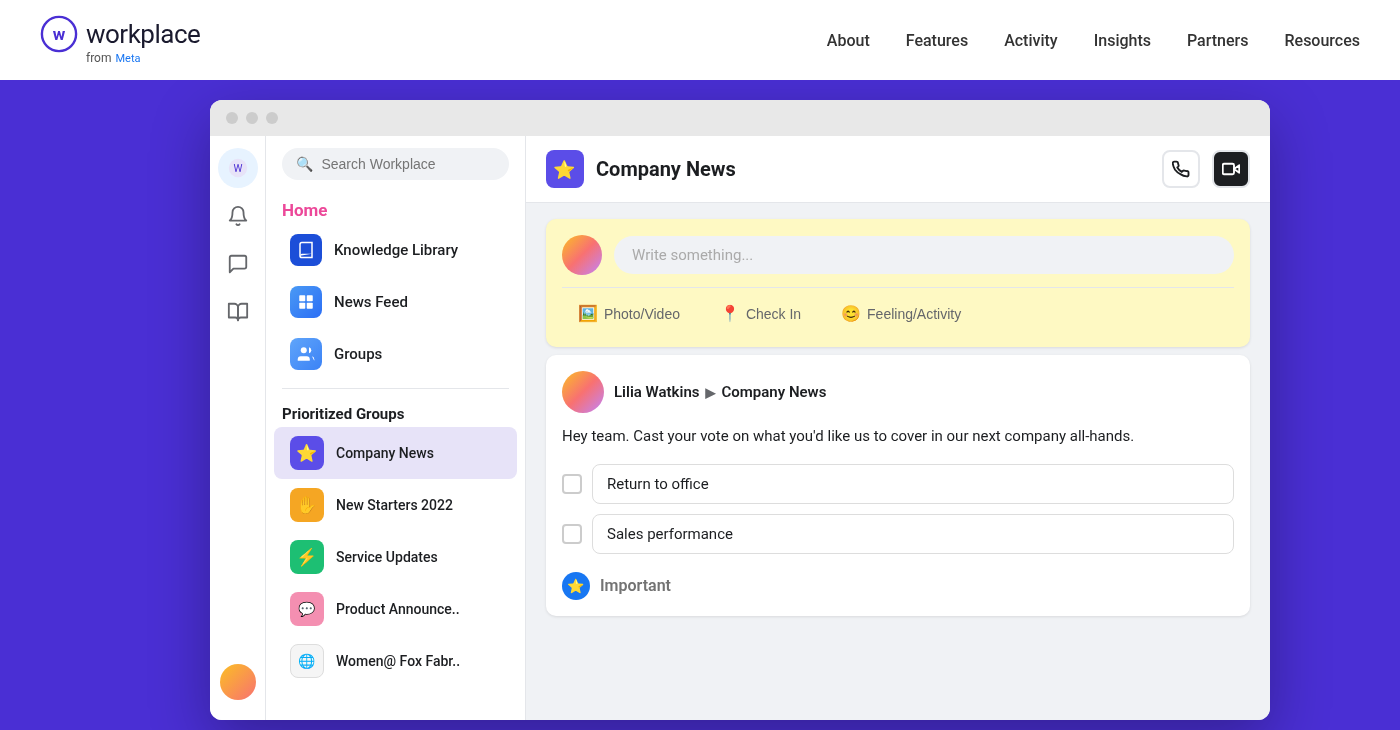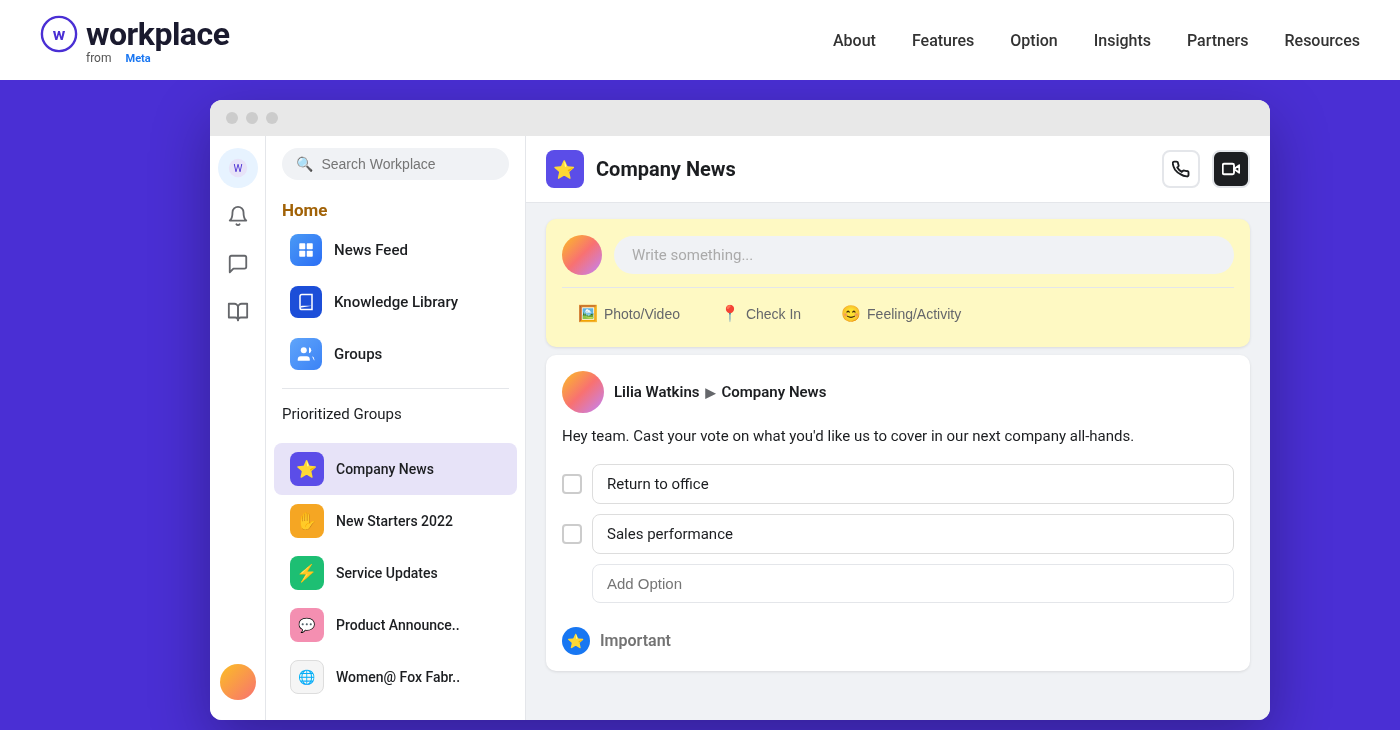--- a/index.html
+++ b/index.html
@@ -31,39 +31,38 @@
     .logo-main {
       display: flex;
       align-items: center;
       gap: 8px;
     }
     .logo-icon {
       width: 38px;
       height: 38px;
     }
     .logo-text {
-      font-size: 32px;
-      font-weight: 700;
+      font-size: 26px;
+      font-weight: 400;
       color: #1a1a2e;
       letter-spacing: -0.5px;
     }
     .logo-sub {
       font-size: 12px;
       color: #555;
       margin-left: 46px;
       margin-top: -2px;
       display: flex;
       align-items: center;
       gap: 4px;
     }
     .meta-logo {
       font-size: 11px;
       color: #1a77f2;
-      font-weight: 700;
-      margin-left: 10px;
+      font-weight: 400;
     }
 
     .nav-links {
       display: flex;
       gap: 36px;
     }
     .nav-link {
       font-size: 16px;
       color: #333;
       text-decoration: none;
@@ -176,21 +175,21 @@
       background: transparent;
       font-size: 14px;
       color: #65676b;
       outline: none;
       width: 100%;
     }
 
     .nav-section-title {
       font-size: 17px;
       font-weight: 700;
-      color: #a16207;
+      color: #ec4899;
       padding: 8px 16px 4px;
     }
 
     .nav-item {
       display: flex;
       align-items: center;
       gap: 12px;
       padding: 10px 16px;
       cursor: pointer;
       border-radius: 8px;
@@ -222,23 +221,23 @@
     .icon-seemore { background: linear-gradient(135deg, #f97316, #ec4899, #a855f7, #3b82f6); }
 
     .section-divider {
       height: 1px;
       background: #e4e6ea;
       margin: 8px 16px;
     }
 
     .prioritized-title {
       font-size: 15px;
-      font-weight: 400;
-      color: #1c1e21;
-      padding: 8px 16px 20px;
+      font-weight: 700;
+      color: #1c1e21;
+      padding: 8px 16px 4px;
     }
 
     .group-item {
       display: flex;
       align-items: center;
       gap: 12px;
       padding: 9px 16px;
       cursor: pointer;
       border-radius: 8px;
       margin: 0 8px;
@@ -522,21 +521,21 @@
     </div>
     <div class="logo-sub">
       <span>from</span>
       <span class="meta-logo">Meta</span>
     </div>
   </div>
 
   <div class="nav-links">
     <a class="nav-link">About</a>
     <a class="nav-link">Features</a>
-    <a class="nav-link">Option</a>
+    <a class="nav-link">Activity</a>
     <a class="nav-link">Insights</a>
     <a class="nav-link">Partners</a>
     <a class="nav-link">Resources</a>
   </div>
 </div>
 
 <div class="bg-purple"></div>
 
 <div class="browser-window">
 
@@ -582,39 +581,39 @@
 
       <div class="search-bar">
         <div class="search-input-wrap">
           <span class="search-icon-sm">🔍</span>
           <input class="search-input" type="text" readonly="" placeholder="Search Workplace" style="">
         </div>
       </div>
 
       <div class="nav-section-title">Home</div>
 
+      <div class="nav-item">
+        <div class="nav-item-icon icon-knowledge">
+          <svg width="18" height="18" viewBox="0 0 24 24" fill="white">
+              <path d="M4 19.5A2.5 2.5 0 0 1 6.5 17H20"></path>
+              <path d="M6.5 2H20v20H6.5A2.5 2.5 0 0 1 4 19.5v-15A2.5 2.5 0 0 1 6.5 2z" stroke="white" fill="none" stroke-width="2"></path>
+            </svg>
+        </div>
+        <span class="nav-item-label">Knowledge Library</span>
+      </div>
       <div class="nav-item">
         <div class="nav-item-icon icon-newsfeed">
           <svg width="18" height="18" viewBox="0 0 24 24" fill="white">
               <rect x="3" y="3" width="8" height="8" rx="1"></rect>
               <rect x="13" y="3" width="8" height="8" rx="1"></rect>
               <rect x="3" y="13" width="8" height="8" rx="1"></rect>
               <rect x="13" y="13" width="8" height="8" rx="1"></rect>
             </svg>
         </div>
         <span class="nav-item-label">News Feed</span>
-      </div>
-      <div class="nav-item">
-        <div class="nav-item-icon icon-knowledge">
-          <svg width="18" height="18" viewBox="0 0 24 24" fill="white">
-              <path d="M4 19.5A2.5 2.5 0 0 1 6.5 17H20"></path>
-              <path d="M6.5 2H20v20H6.5A2.5 2.5 0 0 1 4 19.5v-15A2.5 2.5 0 0 1 6.5 2z" stroke="white" fill="none" stroke-width="2"></path>
-            </svg>
-        </div>
-        <span class="nav-item-label">Knowledge Library</span>
       </div>
       <div class="nav-item">
         <div class="nav-item-icon icon-groups">
           <svg width="18" height="18" viewBox="0 0 24 24" fill="white">
               <path d="M17 21v-2a4 4 0 0 0-4-4H5a4 4 0 0 0-4 4v2"></path>
               <circle cx="9" cy="7" r="4"></circle>
               <path d="M23 21v-2a4 4 0 0 0-3-3.87"></path>
               <path d="M16 3.13a4 4 0 0 1 0 7.75"></path>
             </svg>
         </div>
@@ -706,24 +705,20 @@
 
           <div class="poll-option">
             <div class="poll-checkbox"></div>
             <div class="poll-option-text">Return to office</div>
           </div>
           <div class="poll-option">
             <div class="poll-checkbox"></div>
             <div class="poll-option-text">Sales performance</div>
           </div>
 
-          <div class="add-option-row">
-            <div class="add-option-spacer"></div>
-            <input class="add-option-input" type="text" placeholder="Add Option" style="">
-          </div>
 
           <div class="important-section">
             <div class="important-icon">⭐</div>
             <span class="important-label">Important</span>
           </div>
         </div>
       </div>
     </div>
   </div>
 </div>

